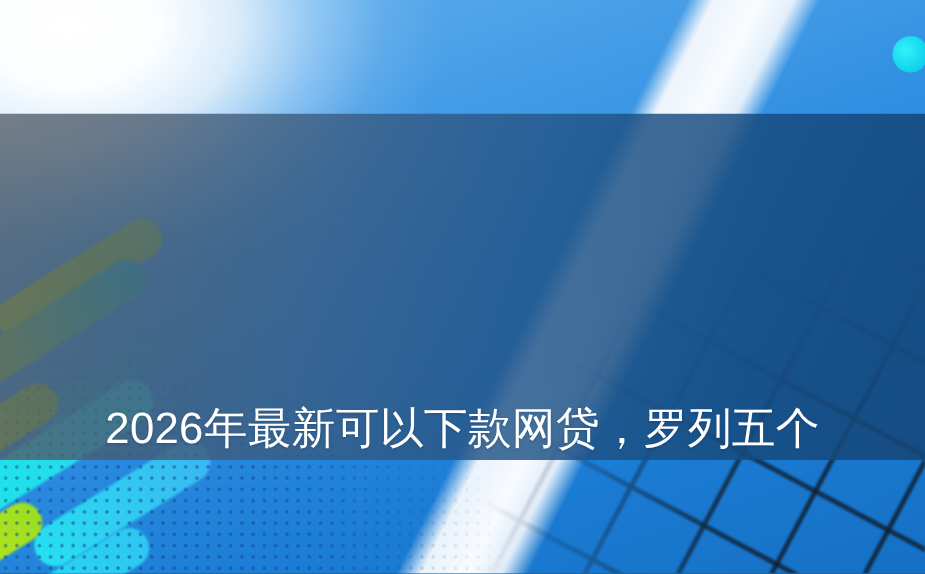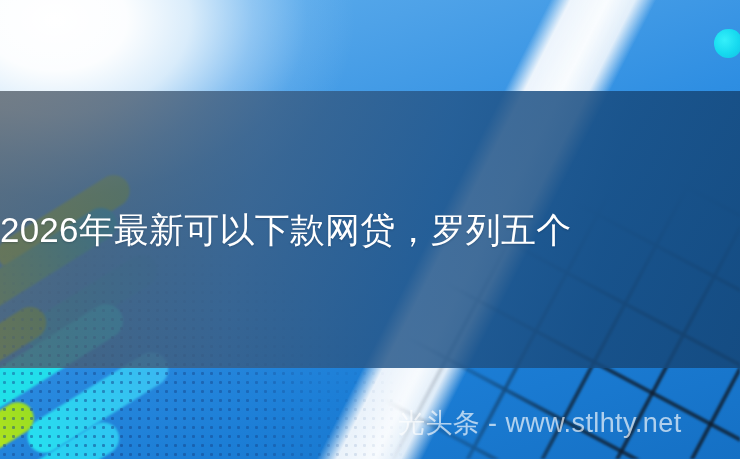--- a/index.html
+++ b/index.html
@@ -140,23 +140,23 @@
   }
 
   
   #headline {
     position: absolute;
     left: 0;
     top: 91px;
     width: 740px;
     height: 277px;
     display: flex;
-    flex-direction: row;
+    flex-direction: column;
     align-items: center;
-    justify-content: space-between;
+    justify-content: flex-end;
     text-align: center;
   }
   .headline-line {
     color: #ffffff;
     font-size: 35px;
     line-height: 51px;
     font-weight: 400;
     letter-spacing: 0.2px;
     white-space: nowrap;
     text-shadow: 0 1px 2px rgba(10,30,55,0.25);
@@ -198,15 +198,14 @@
   <div class="bg-layer" id="bg-dots"></div>
   <div class="bg-layer" id="bg-glow"></div>
   <div id="bg-blob"></div>
 
   <div id="overlay-band"></div>
 
   <div id="headline">
     <div class="headline-line">2026年最新可以下款网贷，罗列五个</div>
   </div>
 
-  <div id="watermark">光头条 - www.stlhty.net</div>
 
 </div>
 
 </body></html>

